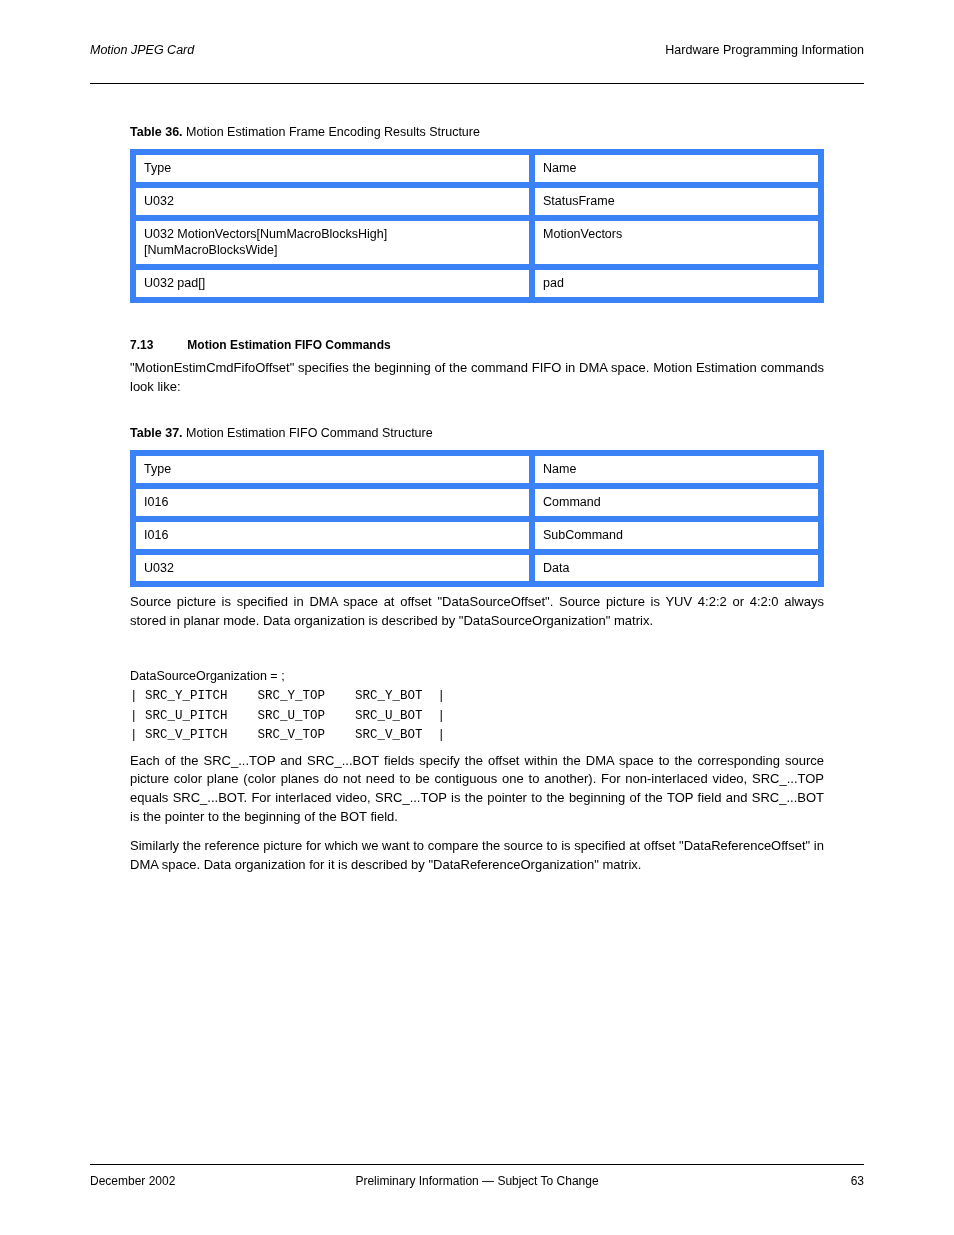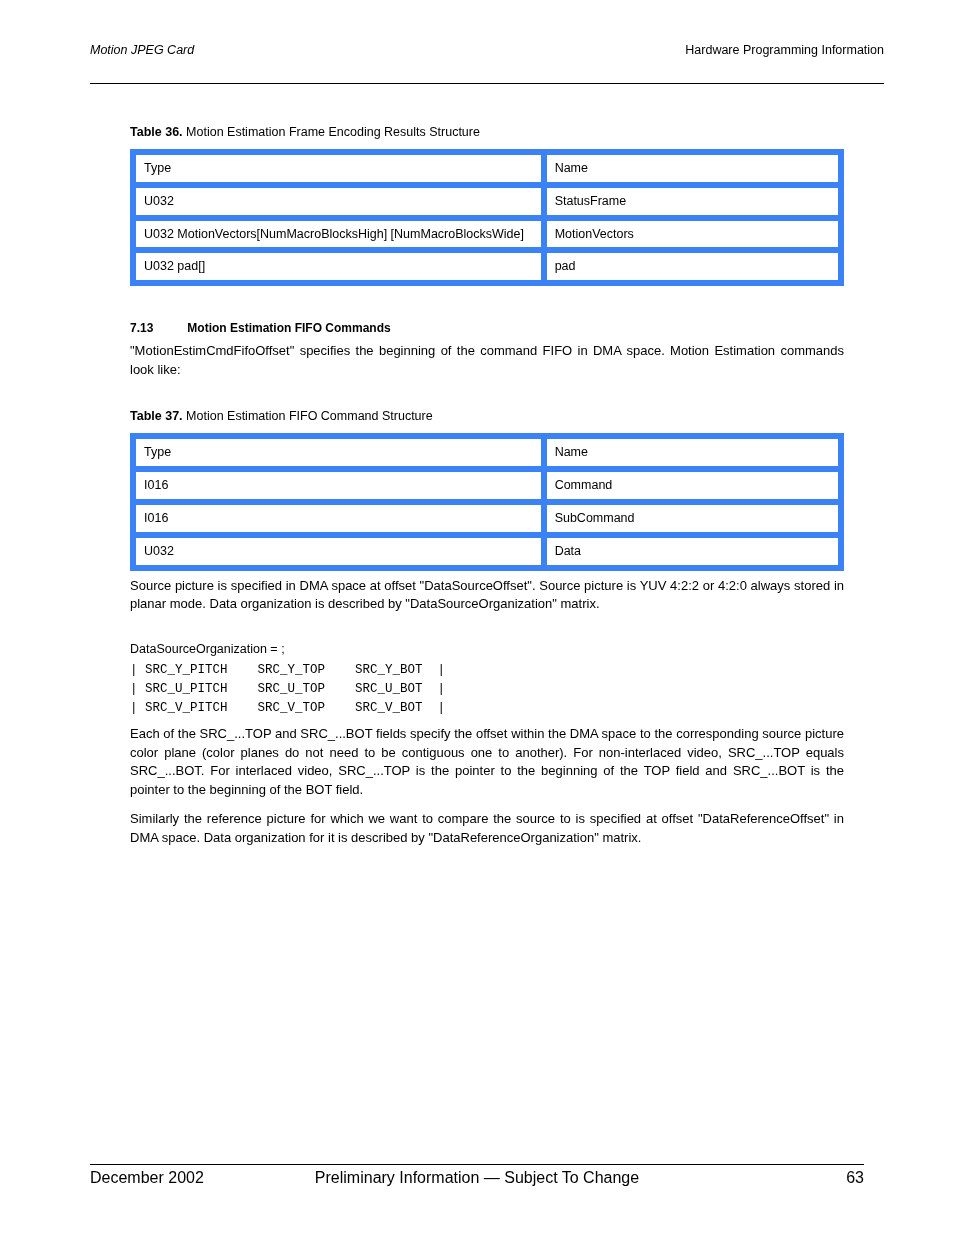--- a/index.html
+++ b/index.html
@@ -9,21 +9,21 @@
     font-family: "Helvetica Neue", Arial, sans-serif;
     color: #000;
     font-size: 13.5px;
     line-height: 1.35;
   }
   .page {
     width: 954px;
     height: 1235px;
     box-sizing: border-box;
     position: relative;
-    padding: 42px 70px 0 90px;
+    padding: 42px 90px 0 90px;
   }
   .header-line {
     border-top: 1.5px solid #000;
     margin-top: 24px;
   }
   .header-row {
     display: flex;
     justify-content: space-between;
     align-items: flex-end;
     font-size: 12.5px;
@@ -60,21 +60,21 @@
     margin: 34px 0 6px 0;
   }
   h2.sect .snum { display: inline-block; min-width: 54px; }
   p.body {
     font-size: 13px;
     margin: 6px 0 10px 0;
     line-height: 1.45;
     text-align: justify;
   }
   .matrix-block {
-    margin-top: 26px;
+    margin-top: 36px;
     font-family: "Courier New", monospace;
     font-size: 12.5px;
     line-height: 1.55;
     white-space: pre;
   }
   .matrix-block .label {
     font-family: "Helvetica Neue", Arial, sans-serif;
   }
   .footer-line {
     position: absolute;
@@ -83,21 +83,21 @@
     bottom: 70px;
     border-top: 1.5px solid #000;
   }
   .footer-row {
     position: absolute;
     left: 90px;
     right: 90px;
     bottom: 46px;
     display: flex;
     justify-content: space-between;
-    font-size: 16px;
+    font-size: 12px;
   }
   .footer-center {
     position: absolute;
     left: 0; right: 0; text-align: center;
   }
   .footer-right { margin-left: auto; }
 </style>
 </head>
 <body>
 

